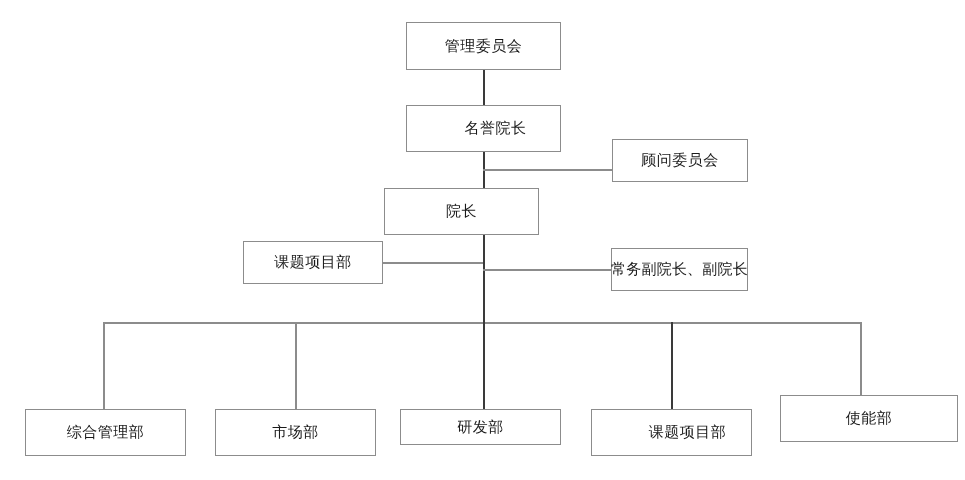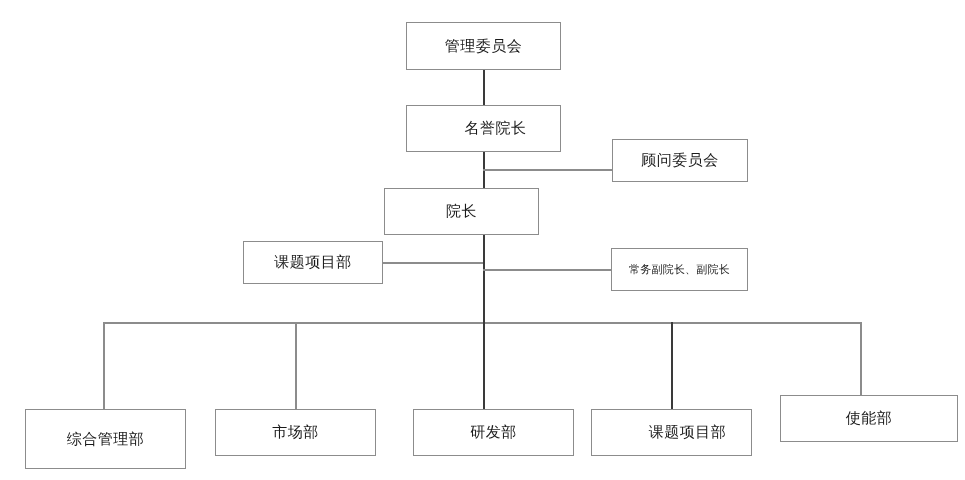--- a/index.html
+++ b/index.html
@@ -28,21 +28,21 @@
     z-index: 3;
   }
   .node-label {
     font-size: 15px;
     line-height: 1;
     color: #1a1a1a;
     letter-spacing: 0.5px;
     white-space: nowrap;
   }
   .node.small .node-label {
-    font-size: 11px;
+    font-size: 15px;
     letter-spacing: 0.2px;
   }
   .edge {
     position: absolute;
     z-index: 1;
   }
   .edge.v {
     width: 1.6px;
     background: #3a3a3a;
   }
@@ -97,29 +97,29 @@
   </div>
 
   <div class="node" style="left:243px; top:241px; width:140px; height:43px;">
     <span class="node-label">课题项目部</span>
   </div>
 
   <div class="node small" style="left:611px; top:248px; width:137px; height:43px;">
     <span class="node-label">常务副院长、副院长</span>
   </div>
 
-  <div class="node" style="left:25px; top:409px; width:161px; height:60px;">
+  <div class="node" style="left:25px; top:409px; width:161px; height:47px;">
     <span class="node-label">综合管理部</span>
   </div>
 
   <div class="node" style="left:215px; top:409px; width:161px; height:47px;">
     <span class="node-label">市场部</span>
   </div>
 
-  <div class="node" style="left:413px; top:409px; width:161px; height:47px;">
+  <div class="node" style="left:400px; top:409px; width:161px; height:36px;">
     <span class="node-label">研发部</span>
   </div>
 
   <div class="node" style="left:591px; top:409px; width:161px; height:47px;padding-left:32px;">
     <span class="node-label">课题项目部</span>
   </div>
 
   <div class="node" style="left:780px; top:395px; width:178px; height:47px;">
     <span class="node-label">使能部</span>
   </div>

